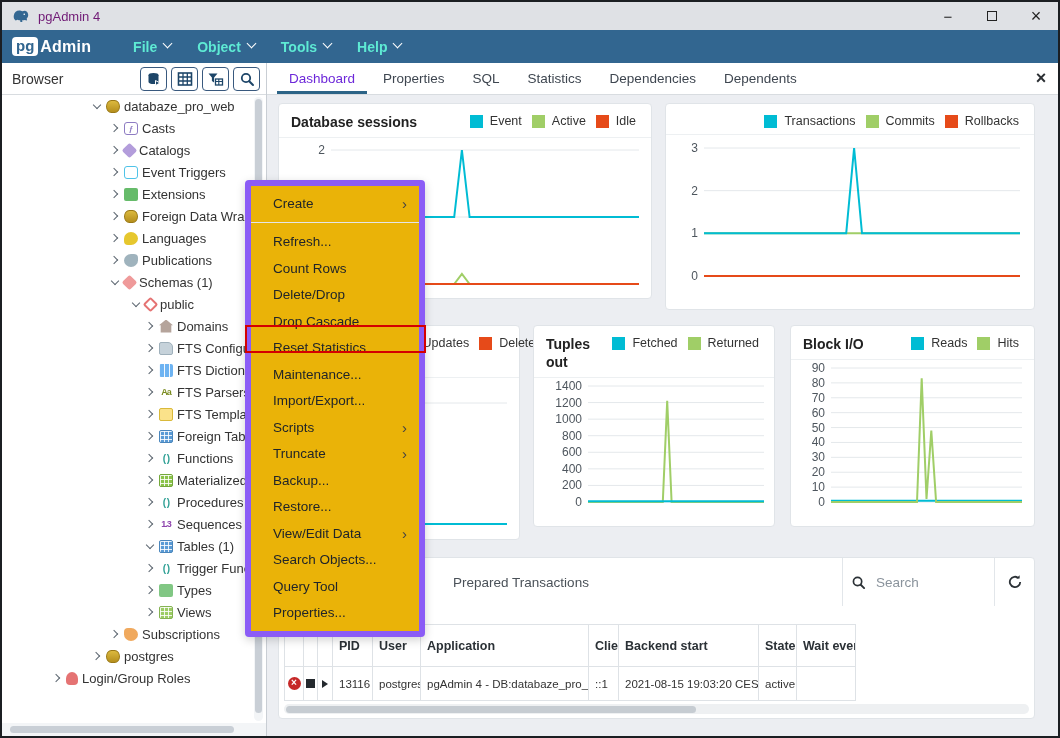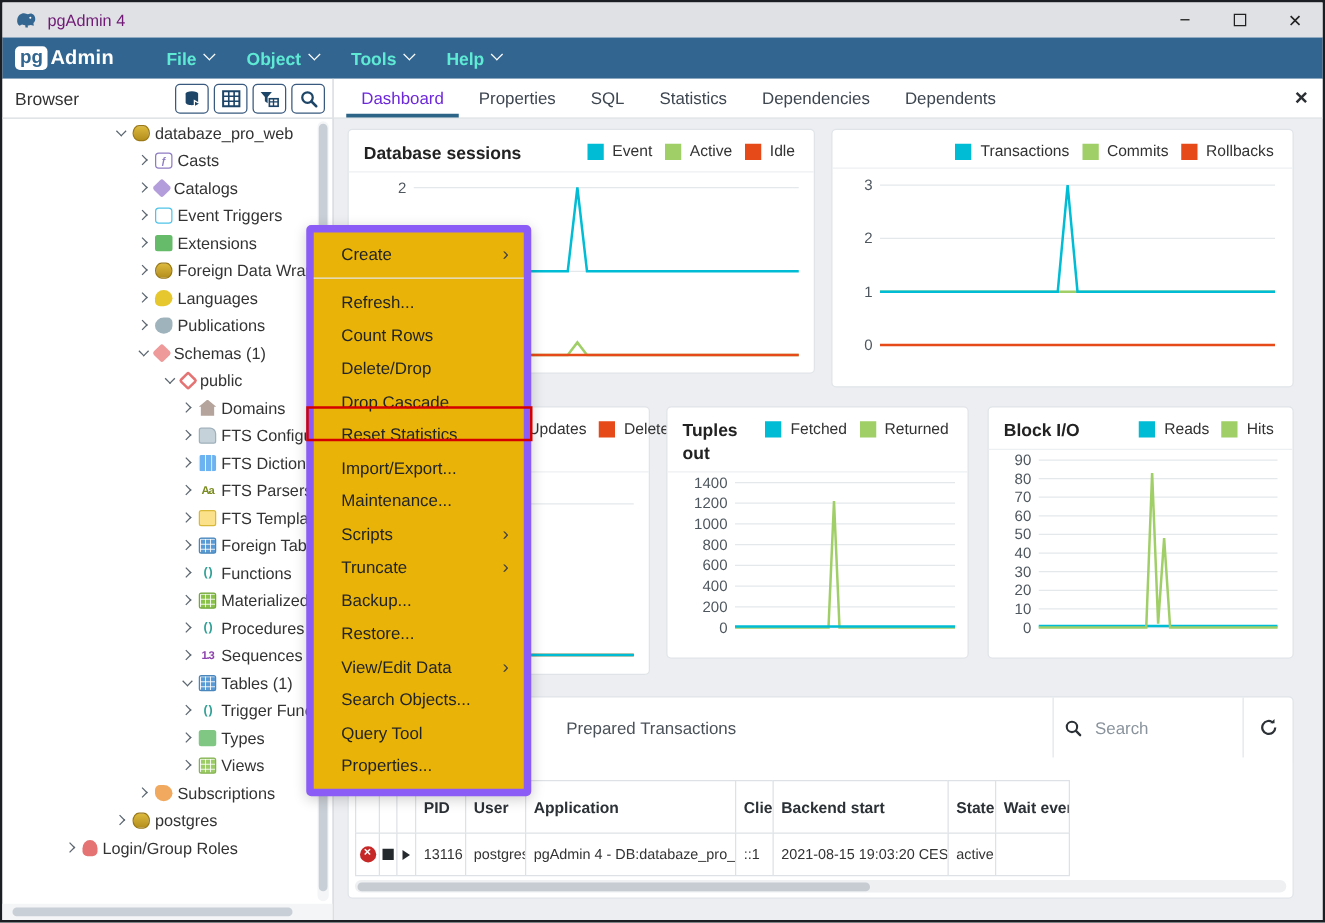--- a/index.html
+++ b/index.html
@@ -752,26 +752,26 @@
       <span class="cm-label">Drop Cascade</span>
 
     </div>
 
     <div class="cm-item">
       <span class="cm-label">Reset Statistics</span>
 
     </div>
 
     <div class="cm-item">
+      <span class="cm-label">Maintenance...</span>
+
+    </div>
+
+    <div class="cm-item">
       <span class="cm-label">Import/Export...</span>
-
-    </div>
-
-    <div class="cm-item">
-      <span class="cm-label">Maintenance...</span>
 
     </div>
 
     <div class="cm-item" data-sub="true">
       <span class="cm-label">Scripts</span>
       <span class="cm-sub">›</span>
     </div>
 
     <div class="cm-item" data-sub="true">
       <span class="cm-label">Truncate</span>

